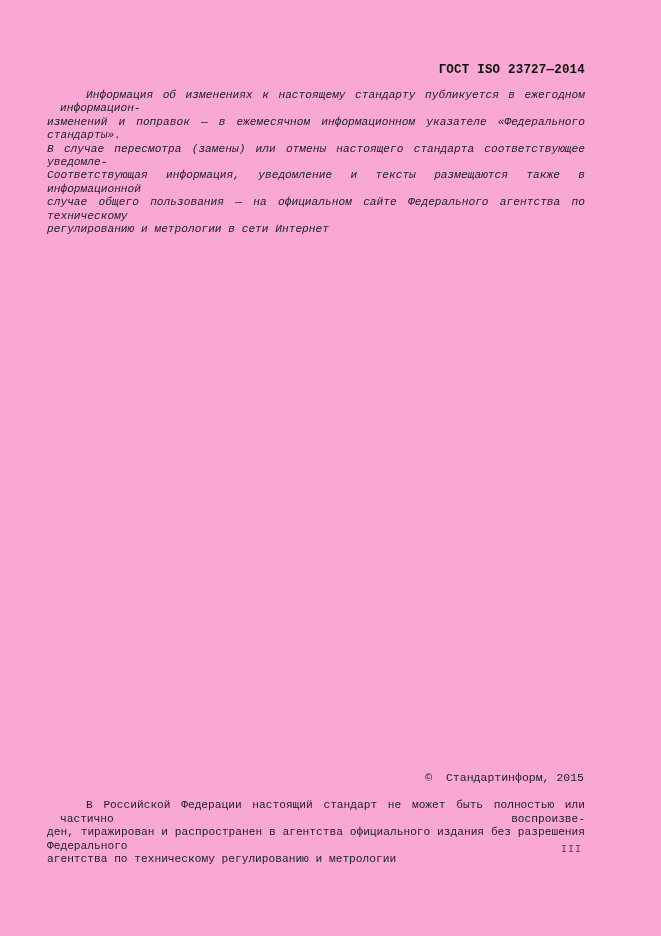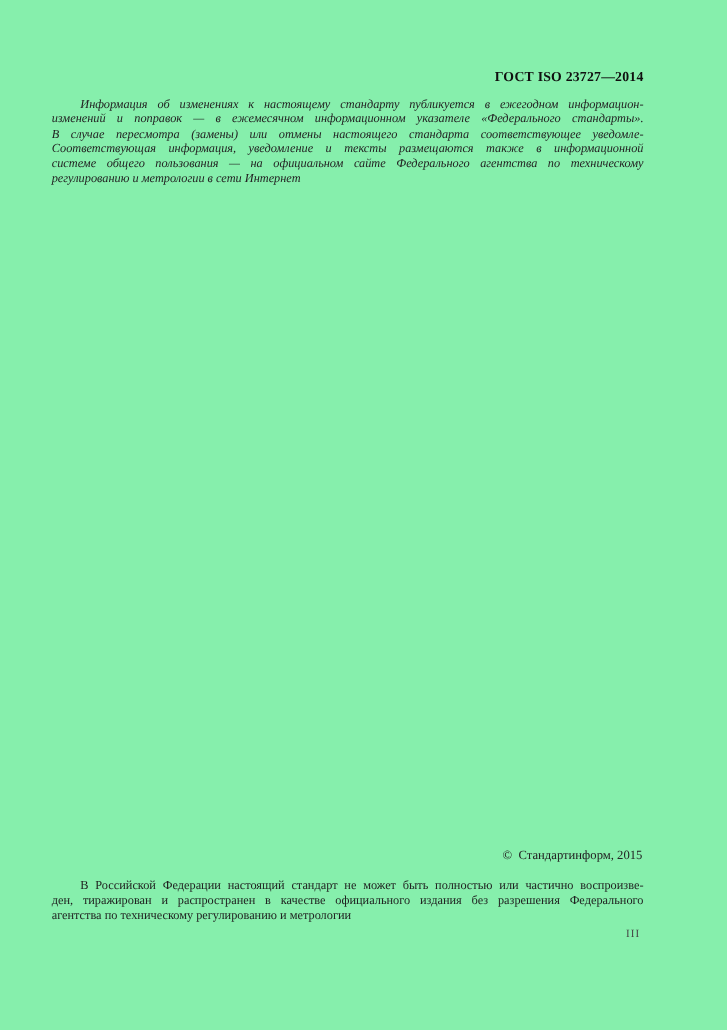--- a/index.html
+++ b/index.html
@@ -4,22 +4,22 @@
 <style>
   html, body {
     margin: 0;
     padding: 0;
     background: #ffffff;
   }
   .page {
     position: relative;
     width: 661px;
     height: 936px;
-    background: #86efac;
-    font-family: Liberation Serif, serif;
+    background: #f9a8d4;
+    font-family: Liberation Mono, monospace;
     color: #1e1e1e;
     overflow: hidden;
   }
   .doc-header {
     position: absolute;
     top: 63px;
     right: 76px;
     font-size: 12.5px;
     font-weight: 700;
     letter-spacing: 0.2px;
@@ -32,20 +32,21 @@
     width: 538px;
     font-size: 11.2px;
     line-height: 13.4px;
   }
   .para .line {
     text-align: justify;
     text-align-last: justify;
   }
   .para .line:first-child {
     text-indent: 26px;
+    margin-left: 13px;
   }
   .para .line:last-child {
     text-align-last: left;
   }
   .para-info {
     top: 89px;
     font-style: italic;
     color: #222222;
   }
   .para-repro {
@@ -75,27 +76,27 @@
 
 <div class="page">
 
   <div class="doc-header">ГОСТ ISO 23727—2014</div>
 
   <div class="para para-info">
       <div class="line">Информация об изменениях к настоящему стандарту публикуется в ежегодном информацион-</div>
       <div class="line">изменений и поправок — в ежемесячном информационном указателе «Федерального стандарты».</div>
       <div class="line">В случае пересмотра (замены) или отмены настоящего стандарта соответствующее уведомле-</div>
       <div class="line">Соответствующая информация, уведомление и тексты размещаются также в информационной</div>
-      <div class="line">системе общего пользования — на официальном сайте Федерального агентства по техническому</div>
+      <div class="line">случае общего пользования — на официальном сайте Федерального агентства по техническому</div>
       <div class="line">регулированию и метрологии в сети Интернет</div>
     </div>
 
   <div class="copyright">©&nbsp; Стандартинформ, 2015</div>
 
   <div class="para para-repro">
       <div class="line">В Российской Федерации настоящий стандарт не может быть полностью или частично воспроизве-</div>
-      <div class="line">ден, тиражирован и распространен в качестве официального издания без разрешения Федерального</div>
+      <div class="line">ден, тиражирован и распространен в агентства официального издания без разрешения Федерального</div>
       <div class="line">агентства по техническому регулированию и метрологии</div>
     </div>
 
   <div class="page-number">III</div>
 
 </div>
 
 </body></html>

